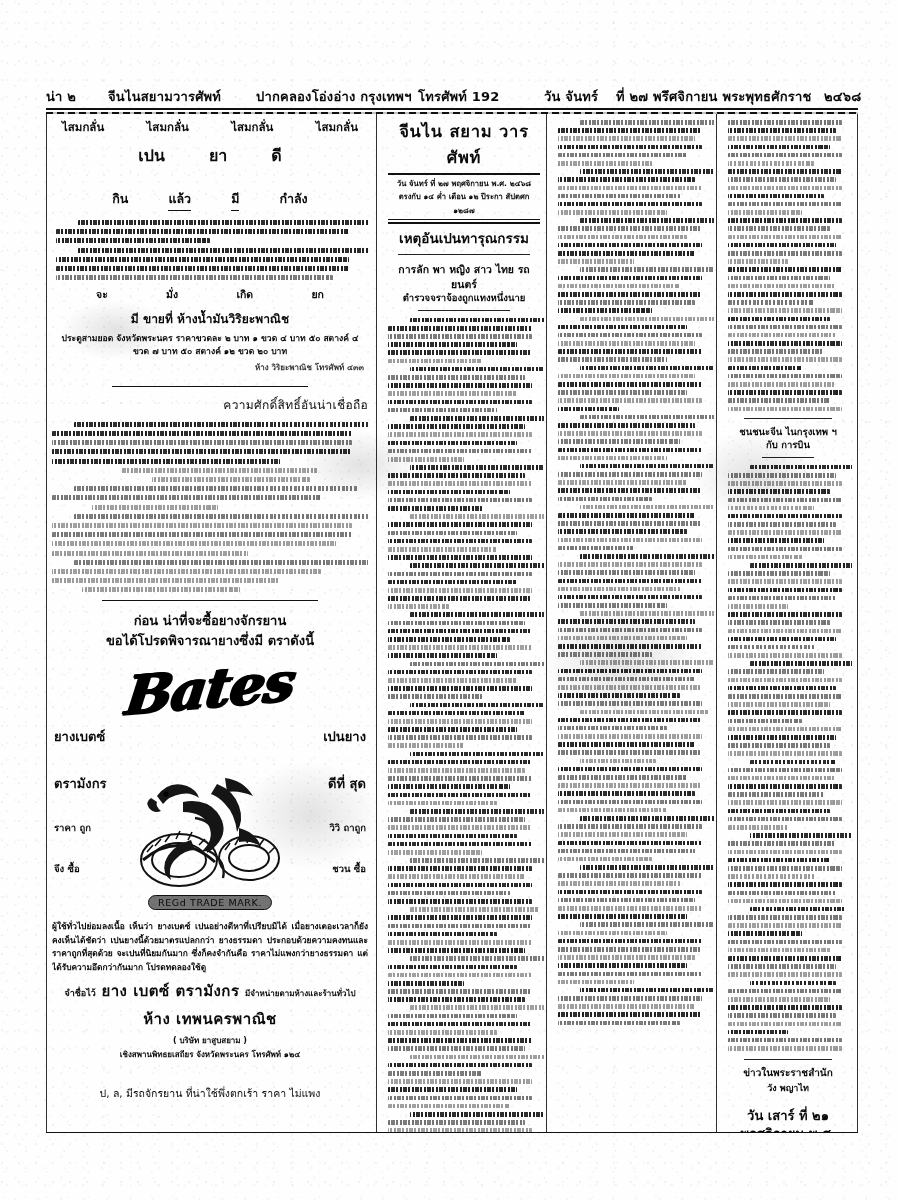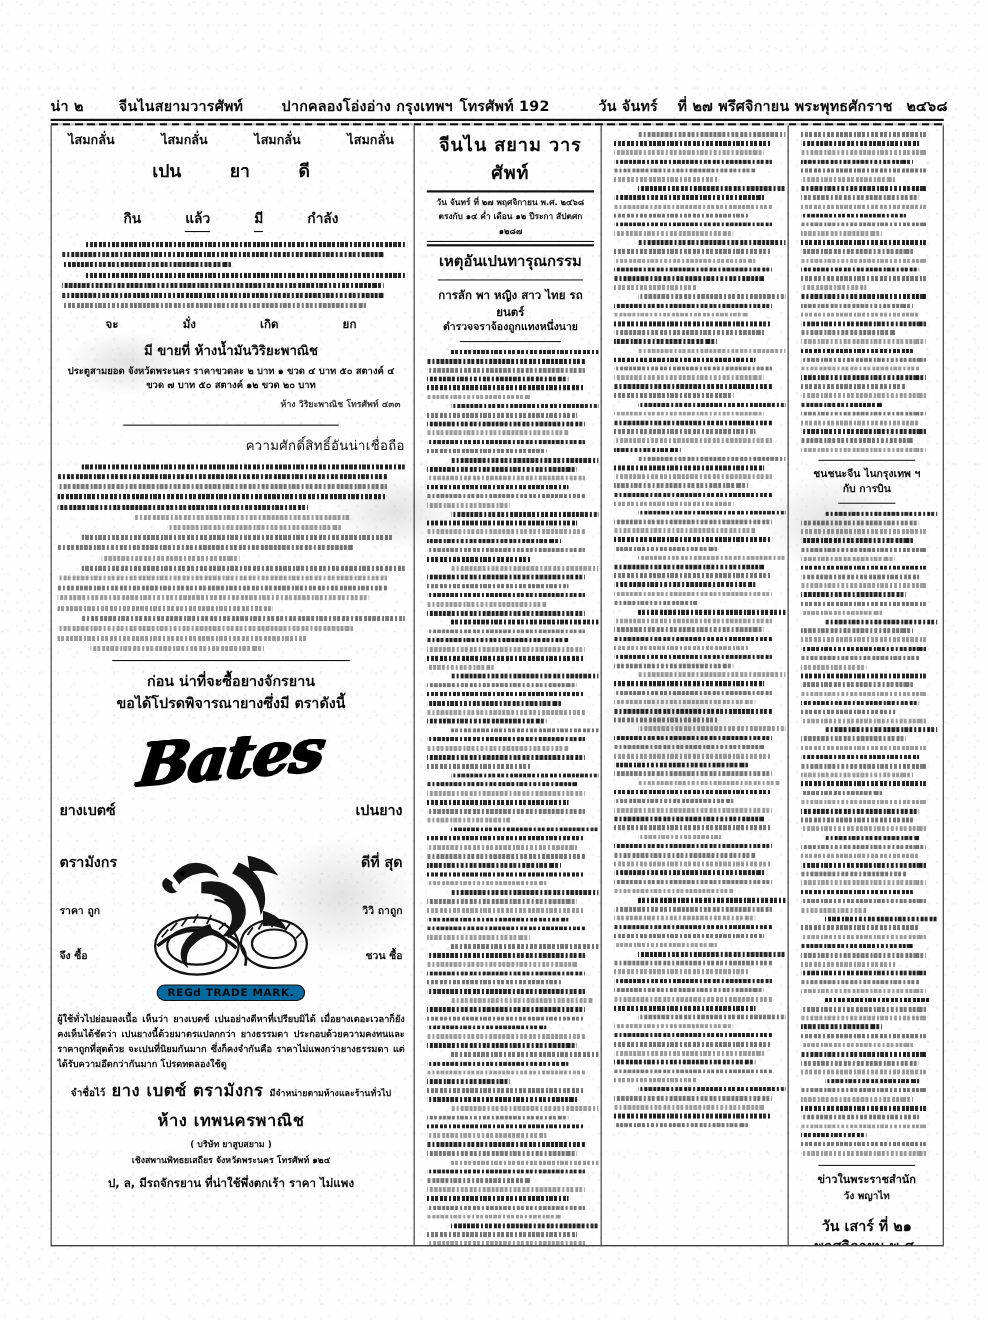--- a/index.html
+++ b/index.html
@@ -106,28 +106,28 @@
     font-size:54px;letter-spacing:-1px;color:#000;
     text-shadow:2px 0 0 #000,-1px 0 0 #000,0 1.5px 0 #000;}
   .sides{position:relative;height:190px;}
   .sideL{position:absolute;left:2px;top:0;width:82px;text-align:left;}
   .sideR{position:absolute;right:2px;top:0;width:82px;text-align:right;}
   .sideL div,.sideR div{font-weight:700;}
   .s-b{font-size:13px;margin-bottom:26px;}
   .s-s{font-size:9.5px;margin-bottom:26px;}
   .art{position:absolute;left:50%;top:6px;transform:translateX(-50%);width:178px;height:176px;}
   .tmbar{position:absolute;left:50%;bottom:6px;transform:translateX(-50%);
-    border:1.6px solid #111;border-radius:9px;padding:1px 9px;background:#0369a1;
-    font-size:9.5px;font-weight:700;letter-spacing:.6px;white-space:nowrap;}
+    border:1.6px solid #111;border-radius:9px;padding:1px 9px;background:#737373;
+    font-size:9.5px;font-weight:400;letter-spacing:.6px;white-space:nowrap;}
   .bates .fine{font-size:8.4px;line-height:1.6;text-align:justify;font-weight:700;margin-top:4px;}
   .bates .claim{text-align:center;font-weight:700;margin-top:5px;}
   .claim .b2{font-size:15px;letter-spacing:.5px;}
   .claim .b3{font-size:9px;}
   .claim .b4{font-size:8px;}
-  .lastline{font-size:10.5px;font-weight:700;text-align:center;margin-top:6px;}
+  .lastline{font-size:10.5px;font-weight:400;text-align:center;margin-top:24px;}
 </style>
 </head>
 <body>
 
 <div class="page">
 
   <div class="masthead">
     <span class="mh" style="left:0;top:2px;">น่า ๒</span>
     <span class="mh" style="left:62px;top:2px;">จีนไนสยามวารศัพท์</span>
     <span class="mh" style="left:210px;top:2px;">ปากคลองโอ่งอ่าง กรุงเทพฯ</span>

